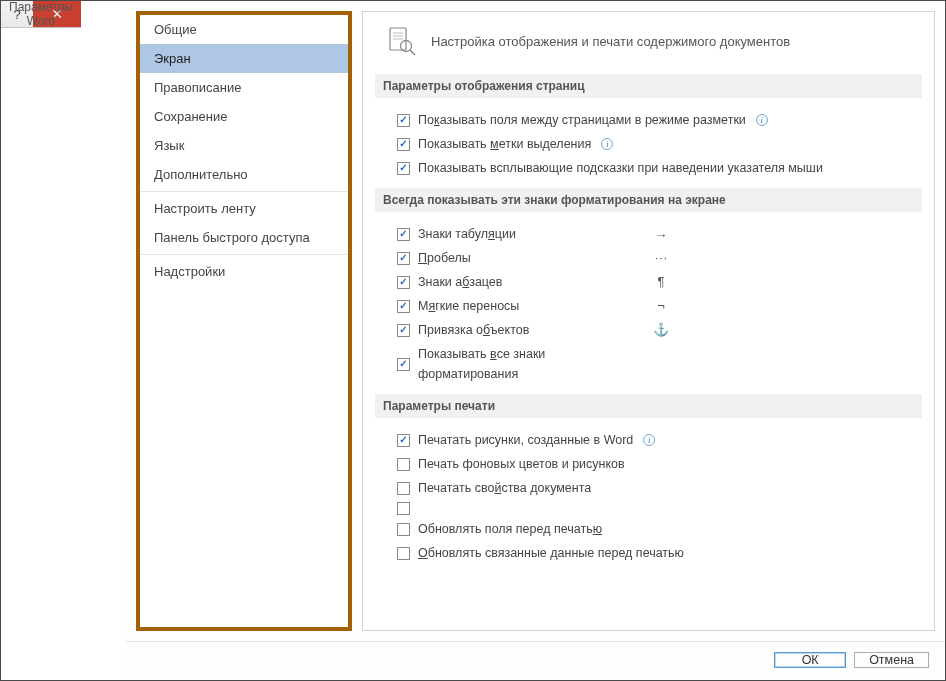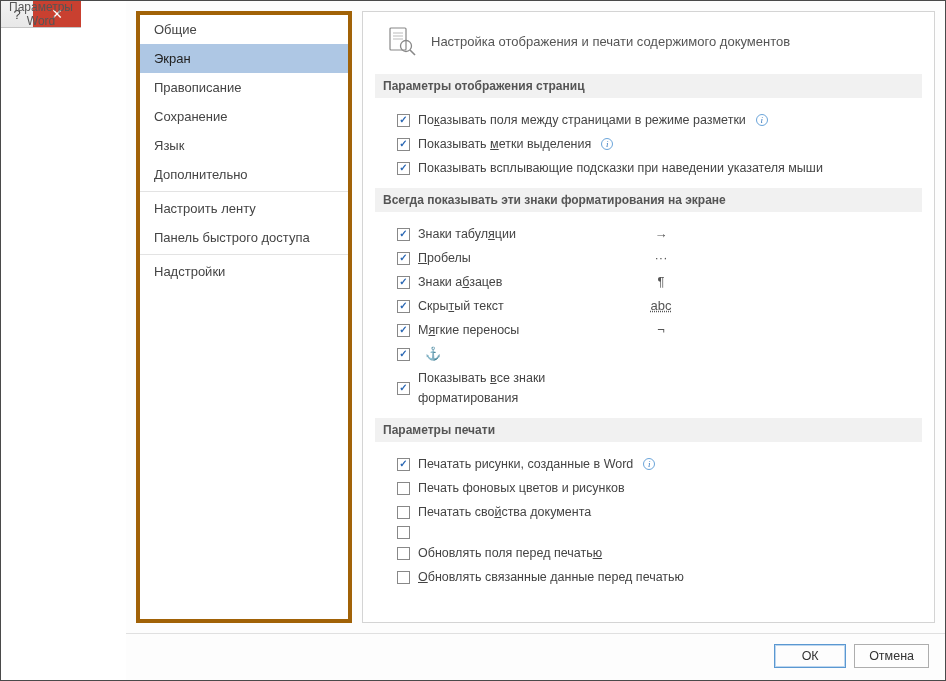--- a/index.html
+++ b/index.html
@@ -167,21 +167,21 @@
   .footer {
     border-top: 1px solid #e0e0e0;
     padding: 10px 16px 12px 16px;
     display: flex;
     justify-content: flex-end;
     gap: 8px;
     background: #fdfdfd;
   }
   .btn {
     min-width: 72px;
-    height: 24px;
+    height: 16px;
     border: 1px solid #adadad;
     background: #fdfdfd;
     font-size: 12.5px;
     color: #333;
     padding: 0 14px;
     cursor: default;
     display: inline-flex;
     align-items: center;
     justify-content: center;
   }
@@ -264,30 +264,26 @@
               <span class="opt-label"><u>П</u>робелы</span>
               <span class="fmt-symbol">···</span>
             </div>
             <div class="opt-row fmt-row">
               <span class="chk checked"></span>
               <span class="opt-label">Знаки а<u>б</u>зацев</span>
               <span class="fmt-symbol">¶</span>
             </div>
             <div class="opt-row fmt-row">
               <span class="chk checked"></span>
-              <span class="opt-label">Скры<u>т</u>ый текст</span>
-              <span class="fmt-symbol"><span class="hidden-dotted">abc</span></span>
-            </div>
-            <div class="opt-row fmt-row">
-              <span class="chk checked"></span>
               <span class="opt-label">М<u>я</u>гкие переносы</span>
               <span class="fmt-symbol">¬</span>
             </div>
             <div class="opt-row fmt-row">
               <span class="chk checked"></span>
+              <span class="opt-label">Привязка о<u>б</u>ъектов</span>
               <span class="fmt-symbol">⚓</span>
             </div>
             <div class="opt-row fmt-row">
               <span class="chk checked"></span>
               <span class="opt-label">Показывать <u>в</u>се знаки форматирования</span>
             </div>
           </div>
 
         <div class="section-head">Параметры печати</div>
         <div id="sec-printing">

